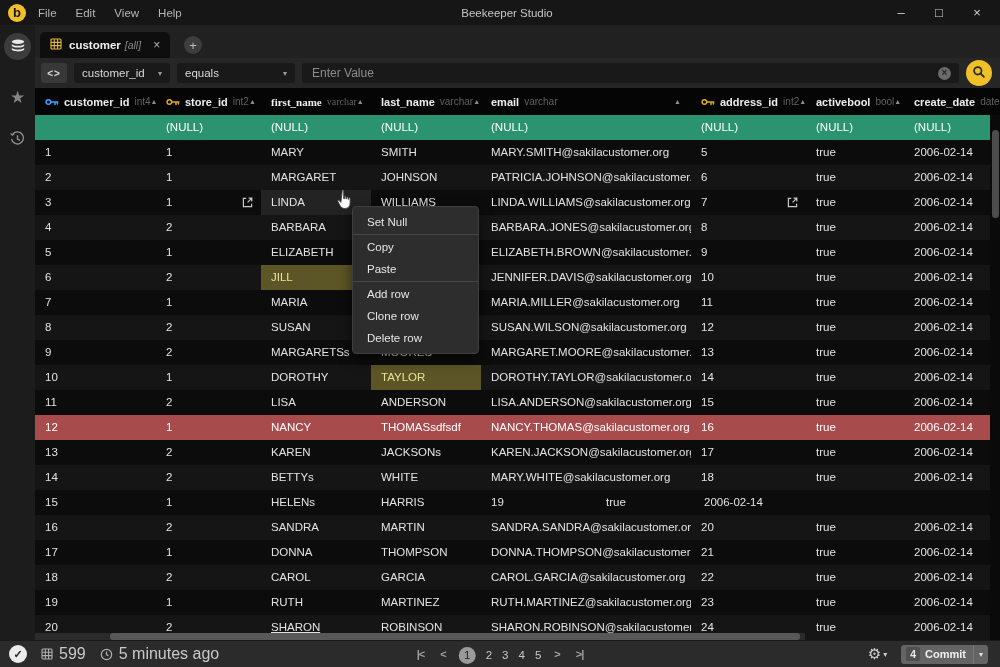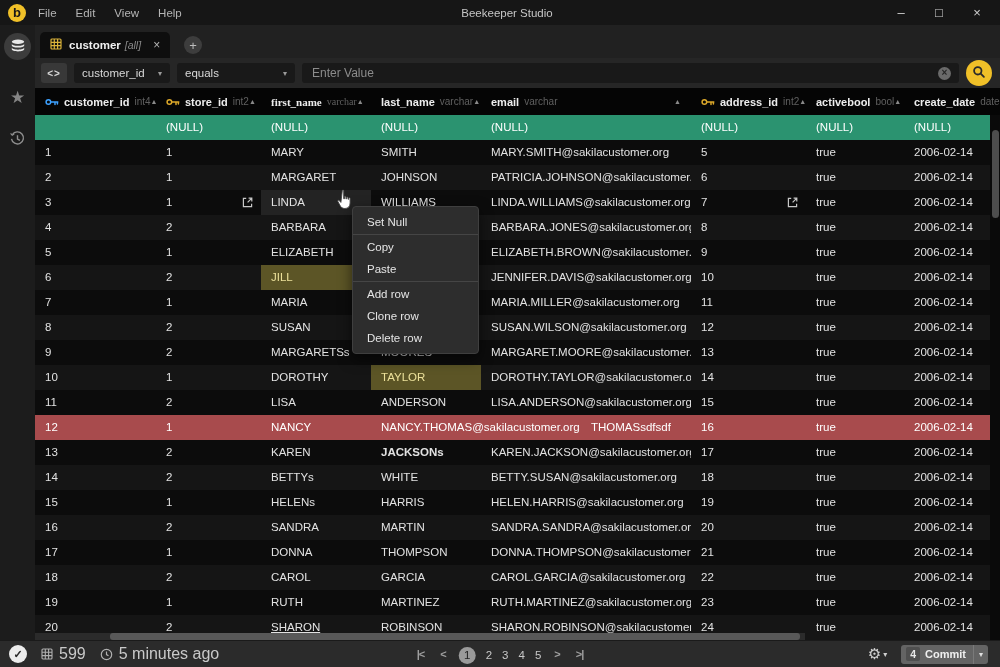--- a/index.html
+++ b/index.html
@@ -384,52 +384,51 @@
             <div class="cell" style="width: 110px;">ANDERSON</div>
             <div class="cell" style="width: 210px;">LISA.ANDERSON@sakilacustomer.org</div>
             <div class="cell" style="width: 115px;">15</div>
             <div class="cell" style="width: 98px;">true</div>
             <div class="cell" style="width: 86px;">2006-02-14</div>
           </div>
           <div class="row deleted">
             <div class="cell" style="width: 121px;">12</div>
             <div class="cell" style="width: 105px;">1</div>
             <div class="cell" style="width: 110px;">NANCY</div>
+            <div class="cell" style="width: 110px;">THOMASsdfsdf</div>
             <div class="cell" style="width: 210px;">NANCY.THOMAS@sakilacustomer.org</div>
-            <div class="cell" style="width: 110px;">THOMASsdfsdf</div>
             <div class="cell" style="width: 115px;">16</div>
             <div class="cell" style="width: 98px;">true</div>
             <div class="cell" style="width: 86px;">2006-02-14</div>
           </div>
           <div class="row">
             <div class="cell" style="width: 121px;">13</div>
             <div class="cell" style="width: 105px;">2</div>
             <div class="cell" style="width: 110px;">KAREN</div>
-            <div class="cell" style="width: 110px; font-weight: bold;">JACKSONs</div>
+            <div class="cell" style="width: 110px;">JACKSONs</div>
             <div class="cell" style="width: 210px;">KAREN.JACKSON@sakilacustomer.org</div>
             <div class="cell" style="width: 115px;">17</div>
             <div class="cell" style="width: 98px;">true</div>
             <div class="cell" style="width: 86px;">2006-02-14</div>
           </div>
           <div class="row">
             <div class="cell" style="width: 121px;">14</div>
             <div class="cell" style="width: 105px;">2</div>
             <div class="cell" style="width: 110px;">BETTYs</div>
             <div class="cell" style="width: 110px;">WHITE</div>
-            <div class="cell" style="width: 210px;">BETTY.SUSAN@sakilacustomer.org</div>
+            <div class="cell" style="width: 210px;">MARY.WHITE@sakilacustomer.org</div>
             <div class="cell" style="width: 115px;">18</div>
             <div class="cell" style="width: 98px;">true</div>
             <div class="cell" style="width: 86px;">2006-02-14</div>
           </div>
           <div class="row">
             <div class="cell" style="width: 121px;">15</div>
             <div class="cell" style="width: 105px;">1</div>
             <div class="cell" style="width: 110px;">HELENs</div>
             <div class="cell" style="width: 110px;">HARRIS</div>
-            <div class="cell" style="width: 210px;">HELEN.HARRIS@sakilacustomer.org</div>
             <div class="cell" style="width: 115px;">19</div>
             <div class="cell" style="width: 98px;">true</div>
             <div class="cell" style="width: 86px;">2006-02-14</div>
           </div>
           <div class="row">
             <div class="cell" style="width: 121px;">16</div>
             <div class="cell" style="width: 105px;">2</div>
             <div class="cell" style="width: 110px;">SANDRA</div>
             <div class="cell" style="width: 110px;">MARTIN</div>
             <div class="cell" style="width: 210px;">SANDRA.SANDRA@sakilacustomer.org</div>

